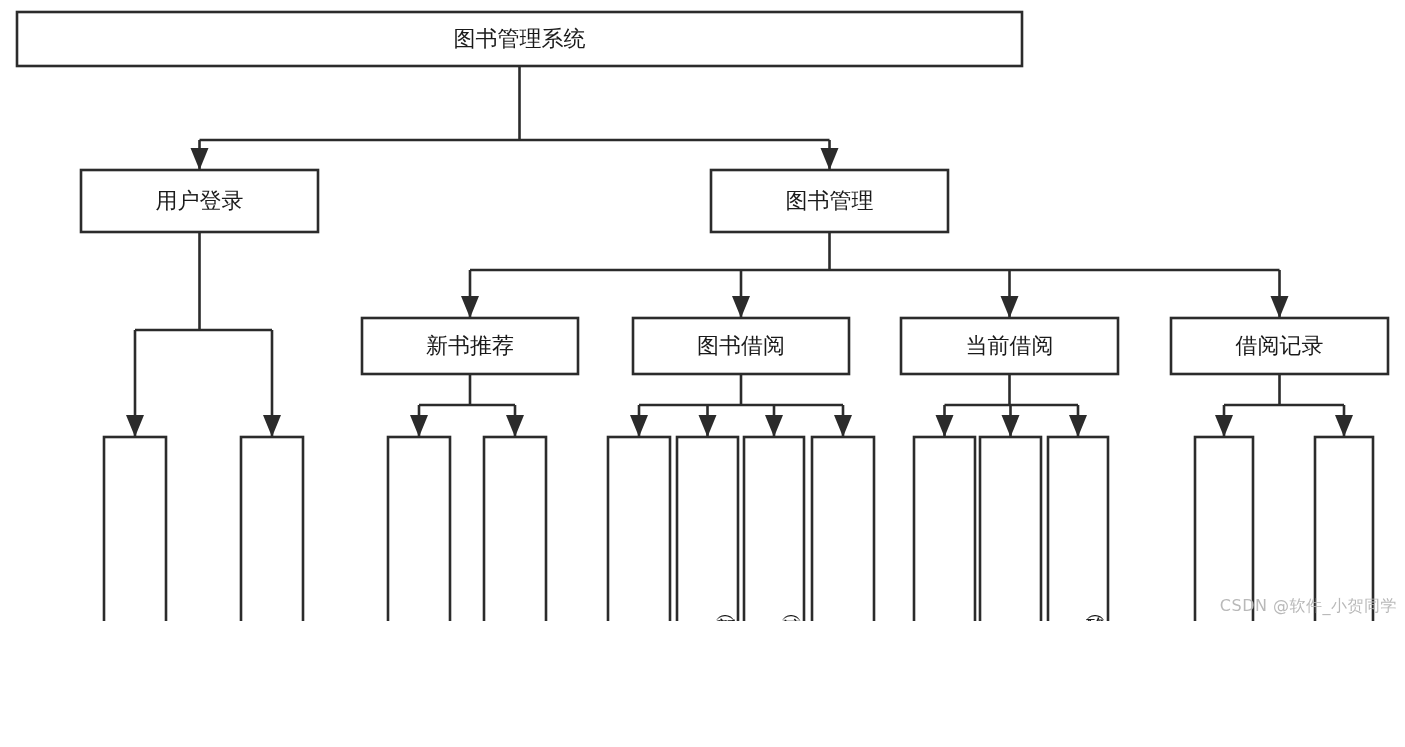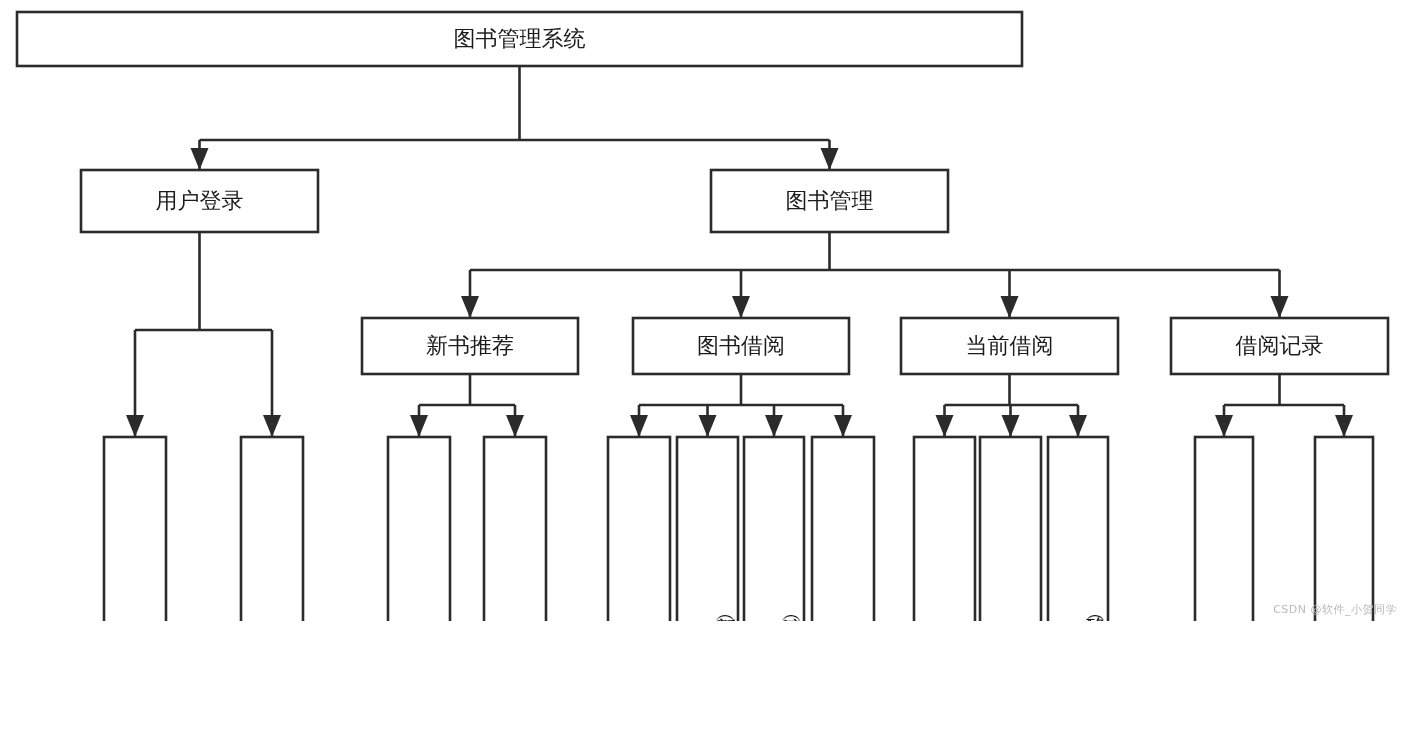--- a/index.html
+++ b/index.html
@@ -60,21 +60,21 @@
     display: flex;
     align-items: flex-start;
     justify-content: center;
     pointer-events: none;
   }
   .watermark {
     position: absolute;
     right: 8px;
     bottom: 4px;
     font-family: "DejaVu Sans", "Liberation Sans", sans-serif;
-    font-size: 11px;
+    font-size: 16px;
     color: #b9b9b9;
     letter-spacing: 0.5px;
     white-space: nowrap;
   }
 </style>
 </head>
 <body>
 
 <div id="diagram-root">
   <svg id="flow" viewBox="0 0 1405 747">

